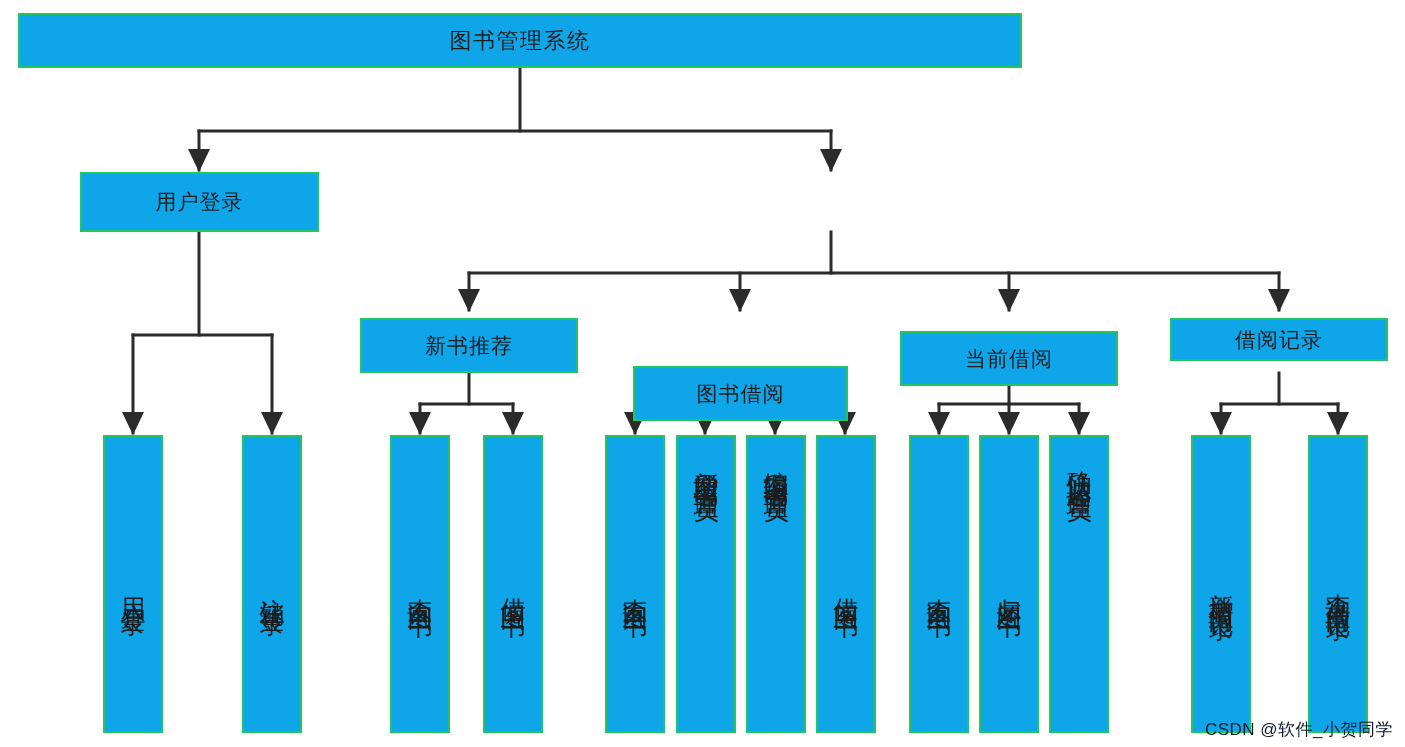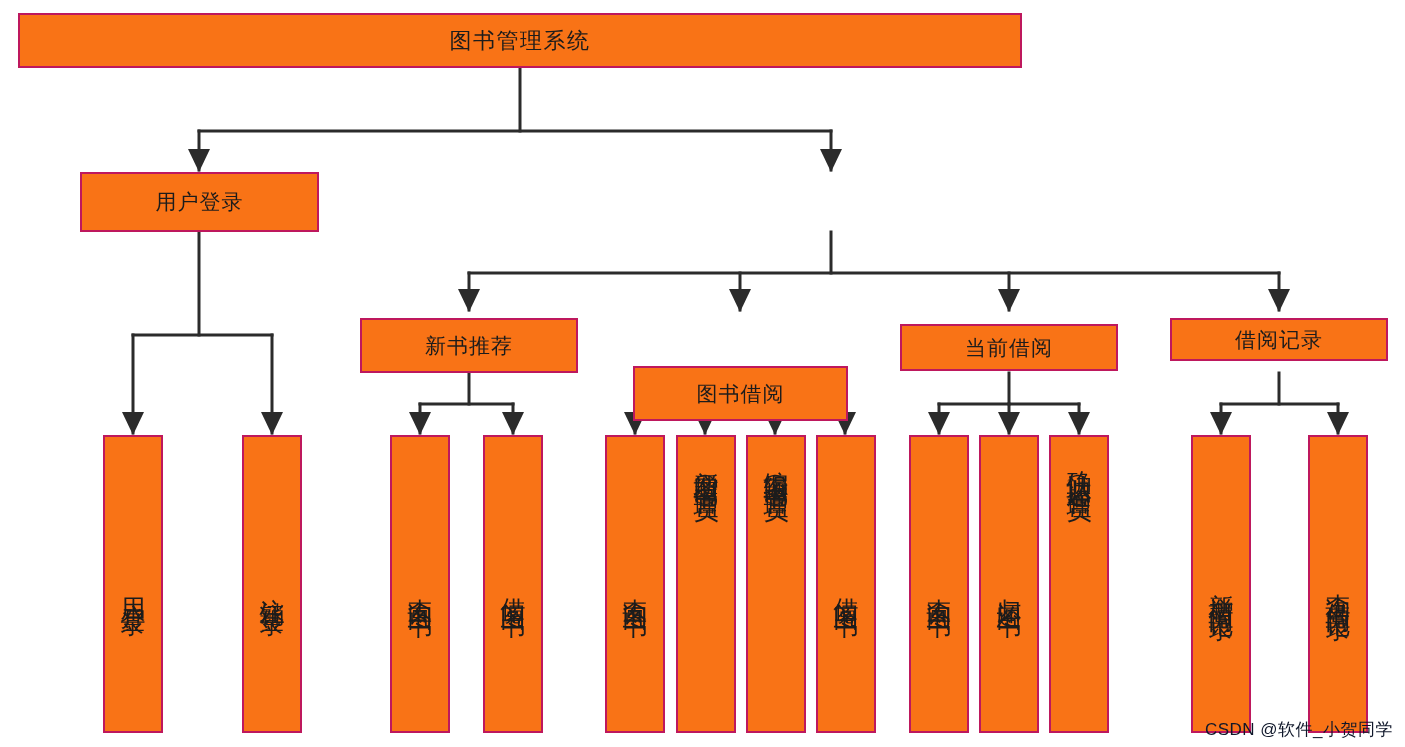--- a/index.html
+++ b/index.html
@@ -7,22 +7,22 @@
     width:1405px;height:747px;overflow:hidden;
     font-family:"Liberation Sans","DejaVu Sans",sans-serif;
     color:#1a1a1a;
   }
   #stage{position:relative;width:1405px;height:747px;background:#fff;}
   svg#wires{position:absolute;left:0;top:0;width:1405px;height:747px;}
 
   .node{
     position:absolute;
     box-sizing:border-box;
-    background:#f97316;
-    border:2px solid #be185d;
+    background:#0ea5e9;
+    border:2px solid #22c55e;
     display:flex;
     align-items:center;
     justify-content:center;
     overflow:hidden;
   }
   .node .lbl{
     display:block;
     text-align:center;
     line-height:1.14;
     color:#1c1c1c;
@@ -129,21 +129,21 @@
 
 
   <div class="node h-node" style="left:360px;top:318px;width:218px;height:55px;">
     <span class="lbl">新书推荐</span>
   </div>
 
   <div class="node h-node" style="left:633px;top:318px;width:215px;height:55px;margin-top:48px;">
     <span class="lbl">图书借阅</span>
   </div>
 
-  <div class="node h-node" style="left:900px;top:324px;width:218px;height:47px;">
+  <div class="node h-node" style="left:900px;top:331px;width:218px;height:55px;">
     <span class="lbl">当前借阅</span>
   </div>
 
   <div class="node h-node" style="left:1170px;top:318px;width:218px;height:43px;">
     <span class="lbl">借阅记录</span>
   </div>
 
   <div class="node v-node" style="left:103px;top:435px;width:60px;height:298px;">
     <span class="lbl">用户登录</span>
   </div>

